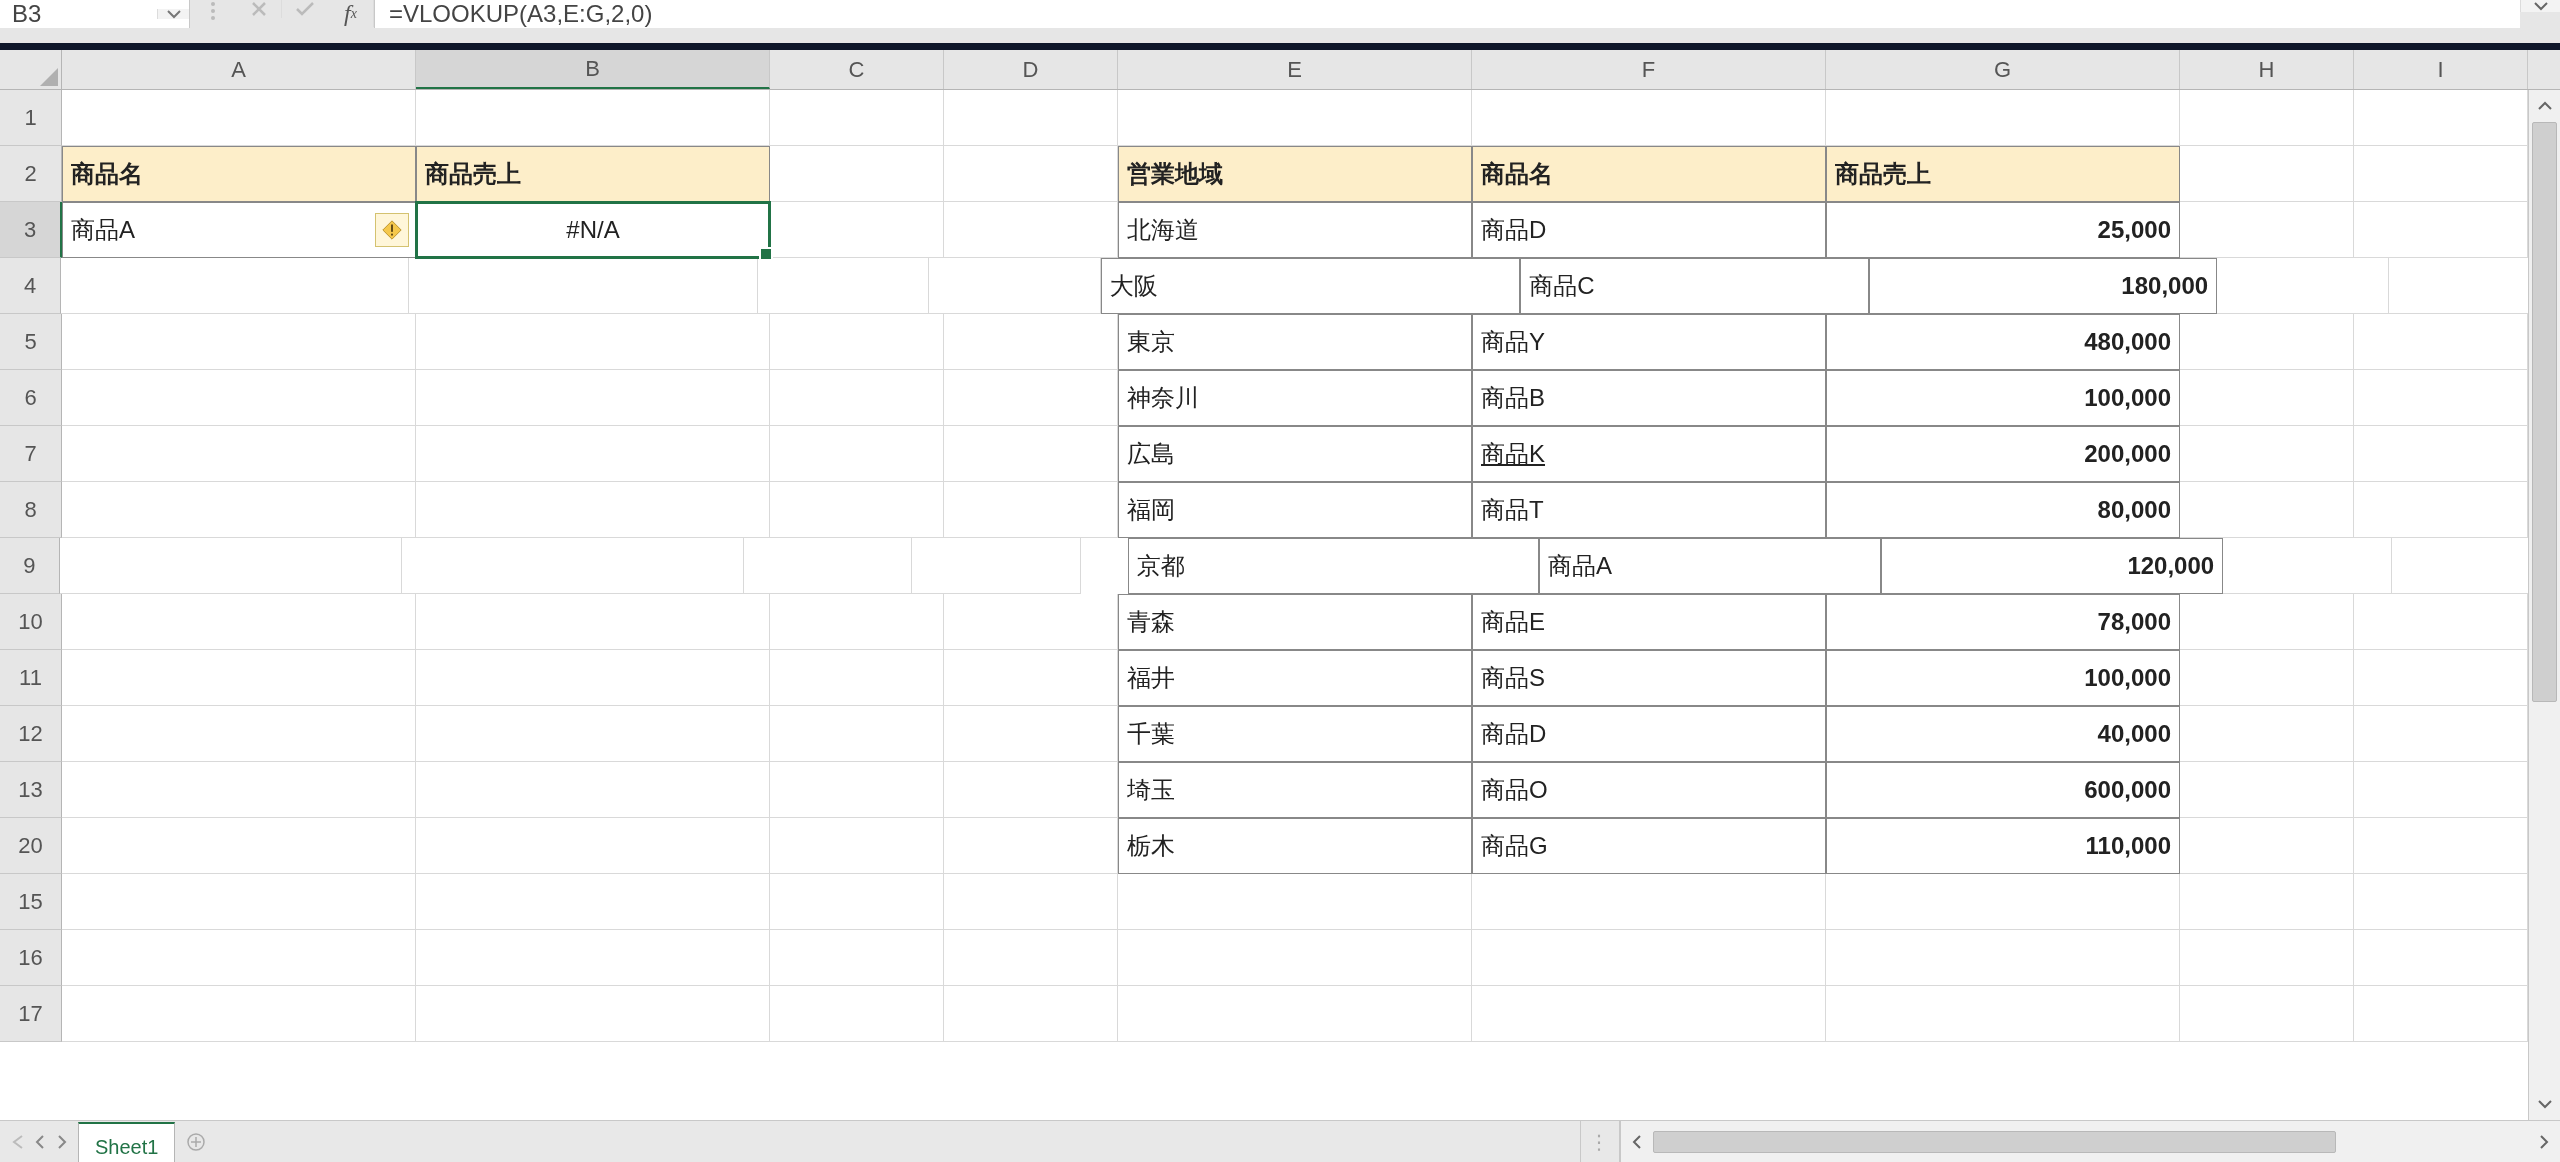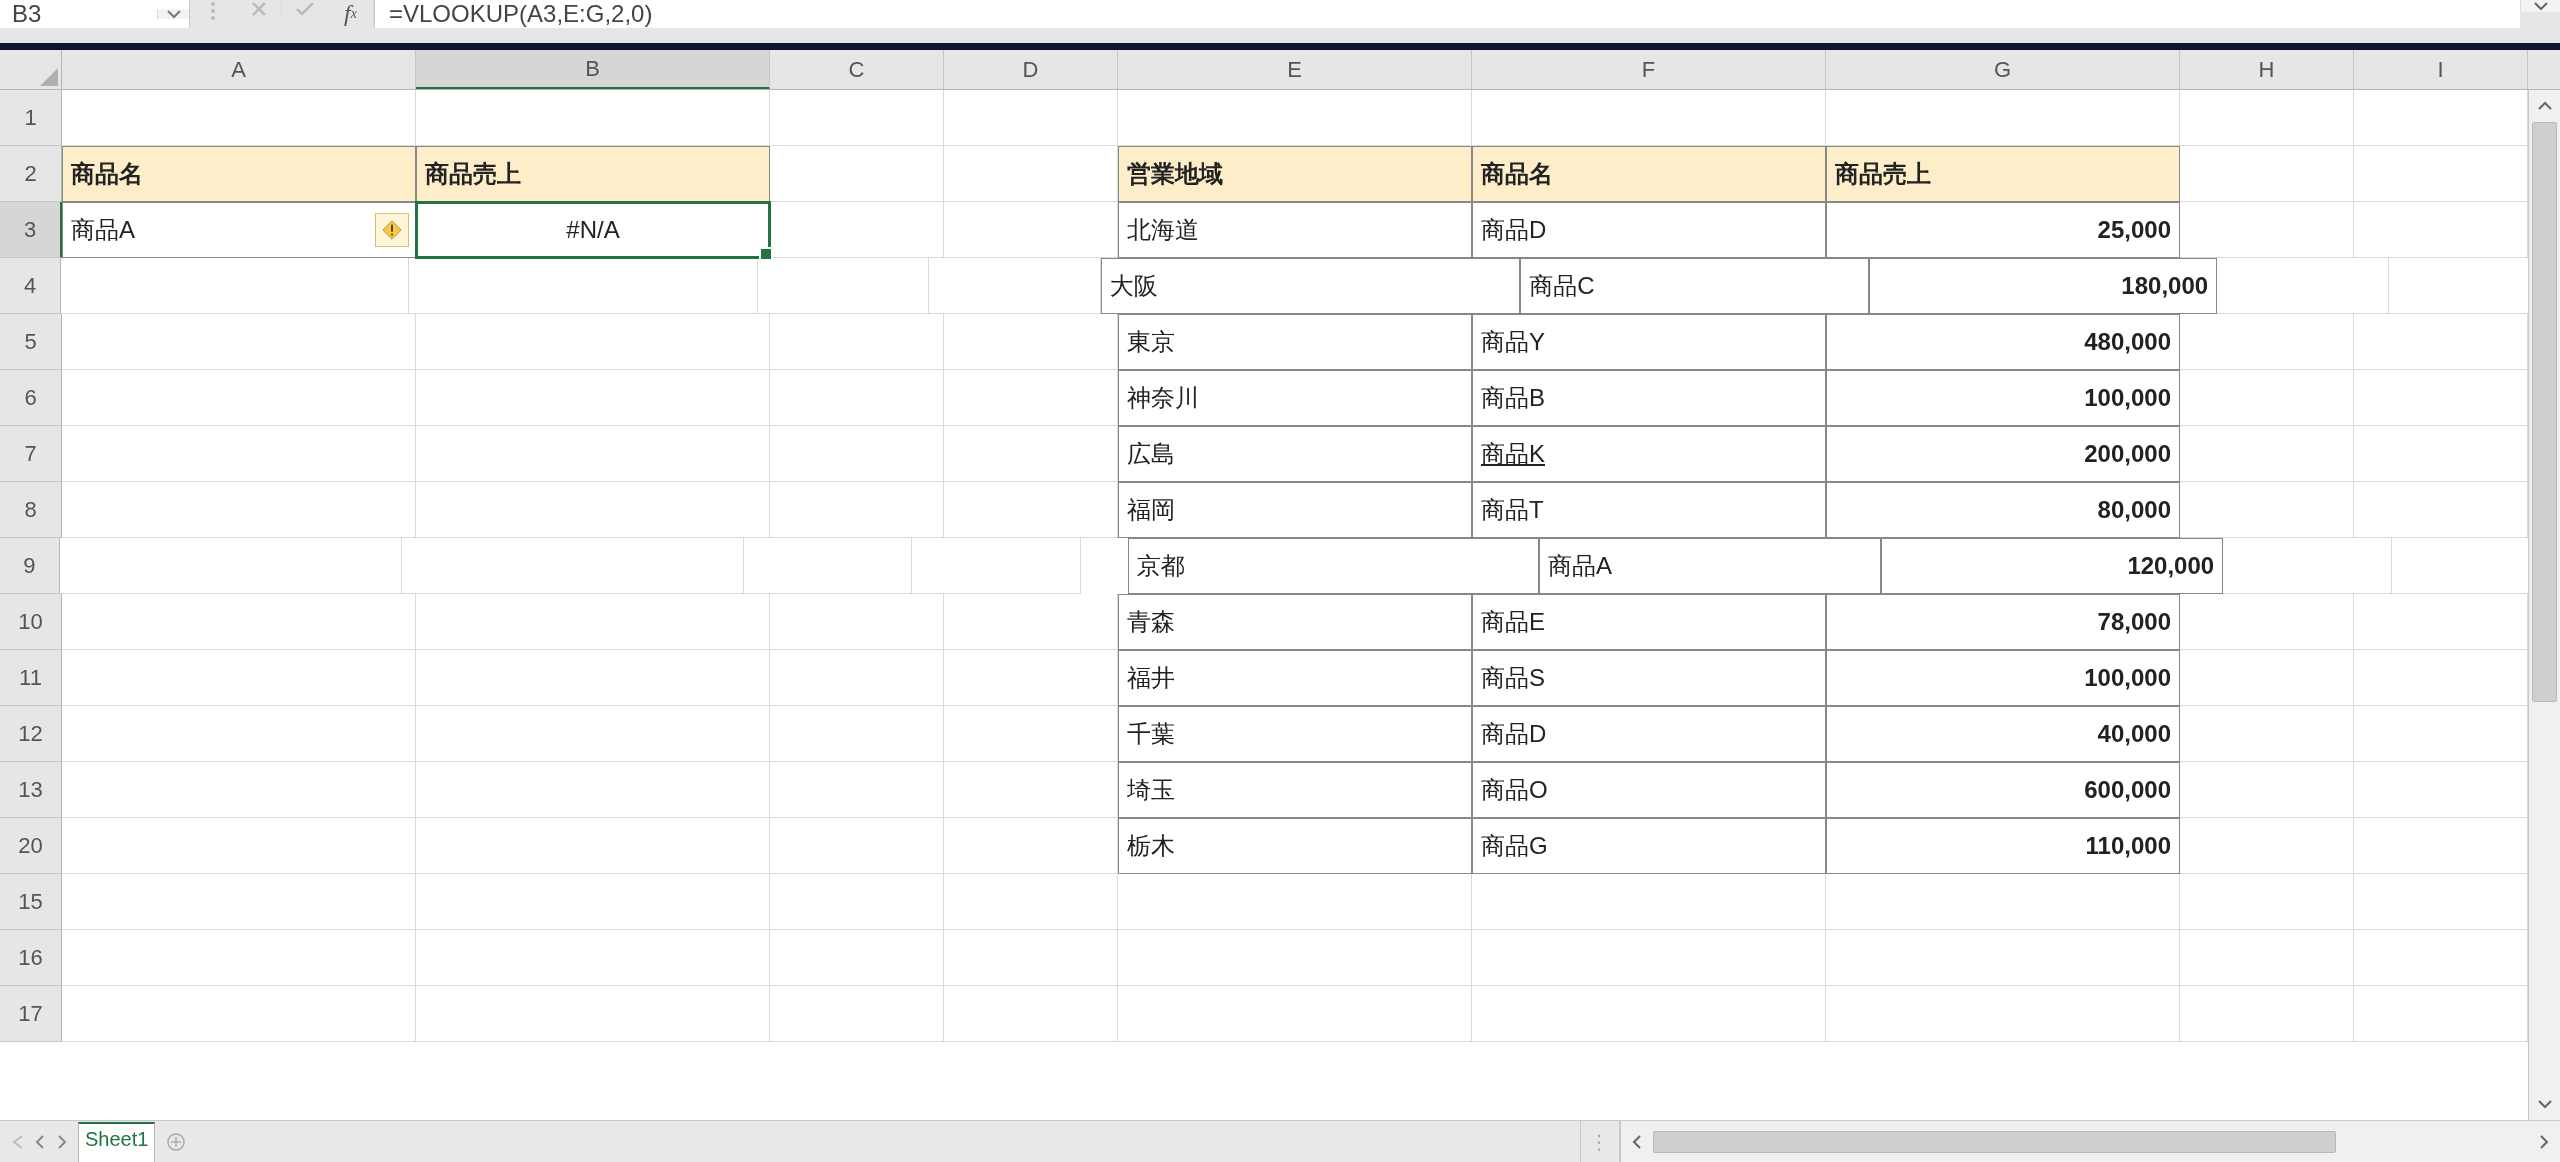--- a/index.html
+++ b/index.html
@@ -44,21 +44,21 @@
   
   .vscroll { position: absolute; top: 40px; right: 0; bottom: 0; width: 32px; background: #f0f0f0; border-left: 1px solid #c8c8c8; display: flex; flex-direction: column; align-items: center; }
   .vscroll .arrow { height: 32px; width: 100%; display: flex; align-items: center; justify-content: center; color: #666; }
   .vscroll .track { flex: 1; width: 100%; position: relative; }
   .vscroll .thumb { position: absolute; top: 0; left: 3px; right: 3px; height: 60%; background: #cfcfcf; border: 1px solid #b8b8b8; border-radius: 2px; }
 
   
   .bottom { height: 42px; display: flex; align-items: stretch; background: #e8e8e8; border-top: 1px solid #c8c8c8; font-size: 20px; color: #555; }
   .tab-nav { display: flex; align-items: center; padding: 0 10px; gap: 10px; color: #aaa; }
   .tab-nav .enabled { color: #555; }
-  .sheet-tab { background: #fff; border: 1px solid #b5b5b5; border-bottom: none; padding: 4px 6px; display: flex; align-items: flex-start; color: #217346; position: relative; top: 1px; border-top: 2px solid #217346;}
+  .sheet-tab { background: #fff; border: 1px solid #b5b5b5; border-bottom: none; padding: 4px 16px; display: flex; align-items: flex-end; color: #217346; position: relative; top: 1px; border-top: 2px solid #217346;}
   .new-sheet { width: 42px; display: flex; align-items: center; justify-content: center; color: #888; }
   .btm-spacer { flex: 1; }
   .btm-grip { width: 40px; display: flex; align-items: center; justify-content: center; color: #aaa; border-left: 1px solid #c8c8c8; border-right: 1px solid #c8c8c8; letter-spacing: 2px;}
   .hscroll { flex: 0 0 940px; display: flex; align-items: center; background: #f0f0f0; border-left: 1px solid #c8c8c8; }
   .hscroll .arrow { width: 32px; display: flex; align-items: center; justify-content: center; color: #666; }
   .hscroll .track { flex: 1; height: 22px; background: #f0f0f0; position: relative; }
   .hscroll .thumb { position: absolute; left: 0; top: 0; bottom: 0; width: 78%; background: #cfcfcf; border: 1px solid #b8b8b8; border-radius: 2px; }
 
   svg { display: block; }
 </style>

